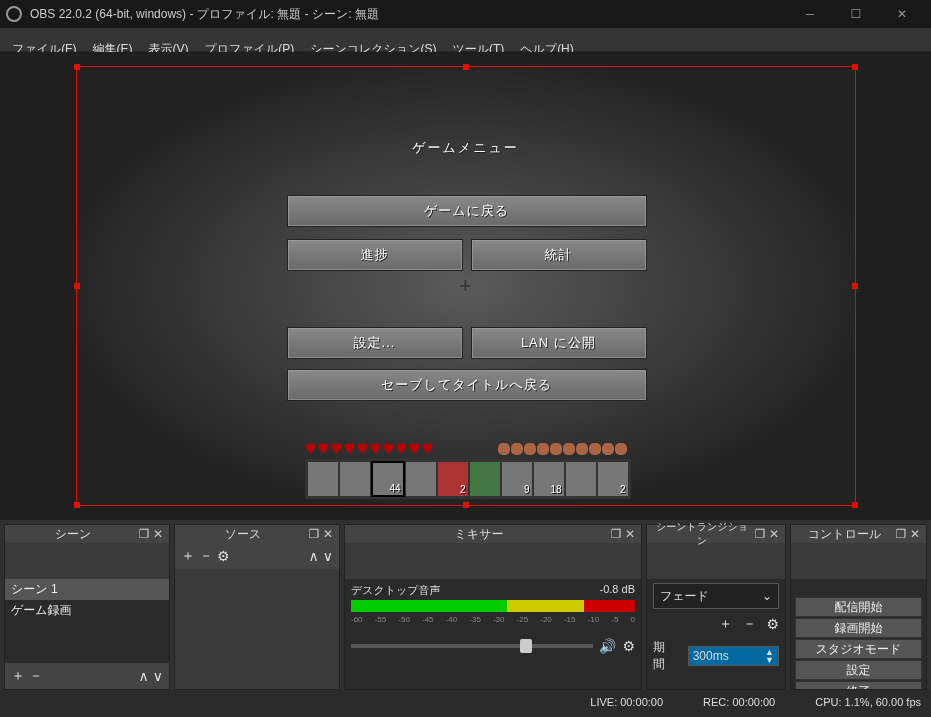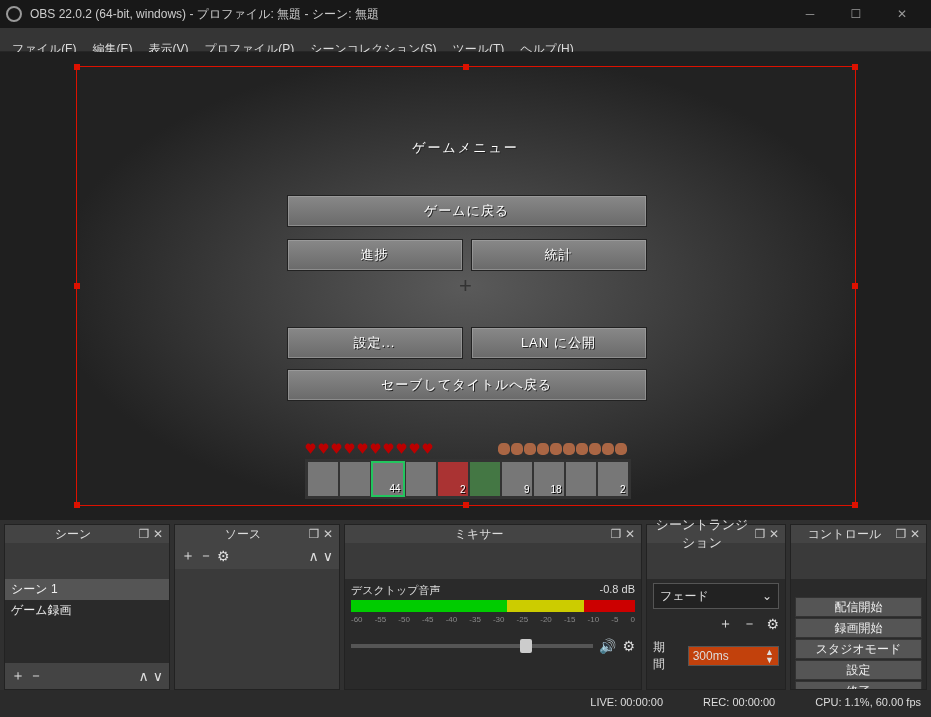--- a/index.html
+++ b/index.html
@@ -23,21 +23,21 @@
 
 
 .mc-title { position:absolute; width:100%; top:72px; text-align:center; color:#fff; letter-spacing:2px; font-size:13px; text-shadow:1px 1px #222;}
 .mc-btn { position:absolute; height:32px; background:linear-gradient(#888,#6a6a6a); border:1px solid #222; color:#fff; text-align:center; line-height:30px; font-size:13px; letter-spacing:1px; text-shadow:1px 1px #222; box-shadow:inset 0 0 0 1px #aaa8;}
 .mc-hearts { position:absolute; display:flex; gap:1px; }
 .mc-heart { width:12px; height:12px; background:#b00; clip-path: polygon(50% 15%, 61% 5%, 75% 5%, 90% 20%, 90% 40%, 50% 90%, 10% 40%, 10% 20%, 25% 5%, 39% 5%);}
 .mc-hunger { width:12px; height:12px; background:#a64; border-radius:40%;}
 .mc-hotbar { position:absolute; bottom:6px; left:228px; width:326px; height:40px; background:#555; border:2px solid #333; display:flex;}
 .mc-slot { flex:1; border:1px solid #333; background:#777; position:relative; font-size:10px; color:#fff; }
 .mc-slot span.num { position:absolute; right:2px; bottom:1px; text-shadow:1px 1px #000;}
-.mc-slot.sel { border:2px solid #22c55e; }
+.mc-slot.sel { border:2px solid #000000; }
 
 
 .docks { height: 170px; display:flex; gap:4px; padding:4px 4px 0 4px; background:#303030;}
 .dock { background:#3a3a3a; border:1px solid #222; display:flex; flex-direction:column; }
 .dock-header { height:18px; background:#444; display:flex; align-items:center; padding:0 4px; position:relative;}
 .dock-header .dock-title { flex:1; text-align:center; color:#ddd; }
 .dock-header .dock-btn { width:14px; text-align:center; color:#ccc; cursor:pointer; }
 .dock-body { flex:1; background:#2a2a2a; position:relative; overflow:hidden;margin-top:36px; }
 .dock-footer { height:26px; background:#444; display:flex; align-items:center; gap:4px; padding:0 6px; }
 .icon-btn { color:#ddd; cursor:pointer; font-size:14px; }
@@ -55,21 +55,21 @@
 .meter-ticks { position:absolute; left:0; right:0; bottom:-1px; height:8px; display:flex; justify-content:space-between; font-size:8px; color:#888; }
 .slider-row { display:flex; align-items:center; margin-top:16px; gap:6px;}
 .slider-track { flex:1; height:4px; background:#555; position:relative; }
 .slider-thumb { width:12px; height:14px; background:#ccc; border-radius:2px; position:absolute; top:-5px; left:70%; }
 
 
 .trans-body { padding:4px 6px; display:flex; flex-direction:column; gap:6px; }
 .trans-select { height:22px; background:#222; border:1px solid #555; display:flex; align-items:center; padding:12px 6px; justify-content:space-between;}
 .trans-btnrow { display:flex; justify-content:flex-end; gap:10px; align-items:center;}
 .trans-dur-row { display:flex; align-items:center; gap:12px;}
-.spin { background:#c2410c; border:1px solid #555; height:20px; padding:0 4px; display:flex; align-items:center; width:96px; justify-content:space-between;}
+.spin { background:#0369a1; border:1px solid #555; height:20px; padding:0 4px; display:flex; align-items:center; width:96px; justify-content:space-between;}
 
 
 .ctrl-btn { height:20px; background:#555; border:1px solid #333; margin:1px 4px; text-align:center; line-height:18px; color:#eee; cursor:pointer;}
 
 
 .statusbar { height:23px; background:#2b2b2b; display:flex; align-items:center; justify-content:flex-end; gap:40px; padding:0 10px; font-size:11px; color:#ddd;}
 </style>
 </head>
 <body>
 
@@ -245,21 +245,21 @@
             </div>
           <span class="icon-btn">🔊</span>
           <span class="icon-btn">⚙</span>
         </div>
       </div>
     </div>
   </div>
 
   <div class="dock" style="width:140px">
     <div class="dock-header">
-      <span class="dock-title" style="font-size:13px">シーントランジション</span>
+      <span class="dock-title" style="font-size:10px">シーントランジション</span>
       <span class="dock-btn">❐</span>
       <span class="dock-btn">✕</span>
     </div>
     <div class="dock-body trans-body">
       <div class="trans-select">
         <span>フェード</span>
         <span>⌄</span>
       </div>
       <div class="trans-btnrow">
         <span class="icon-btn">＋</span>

